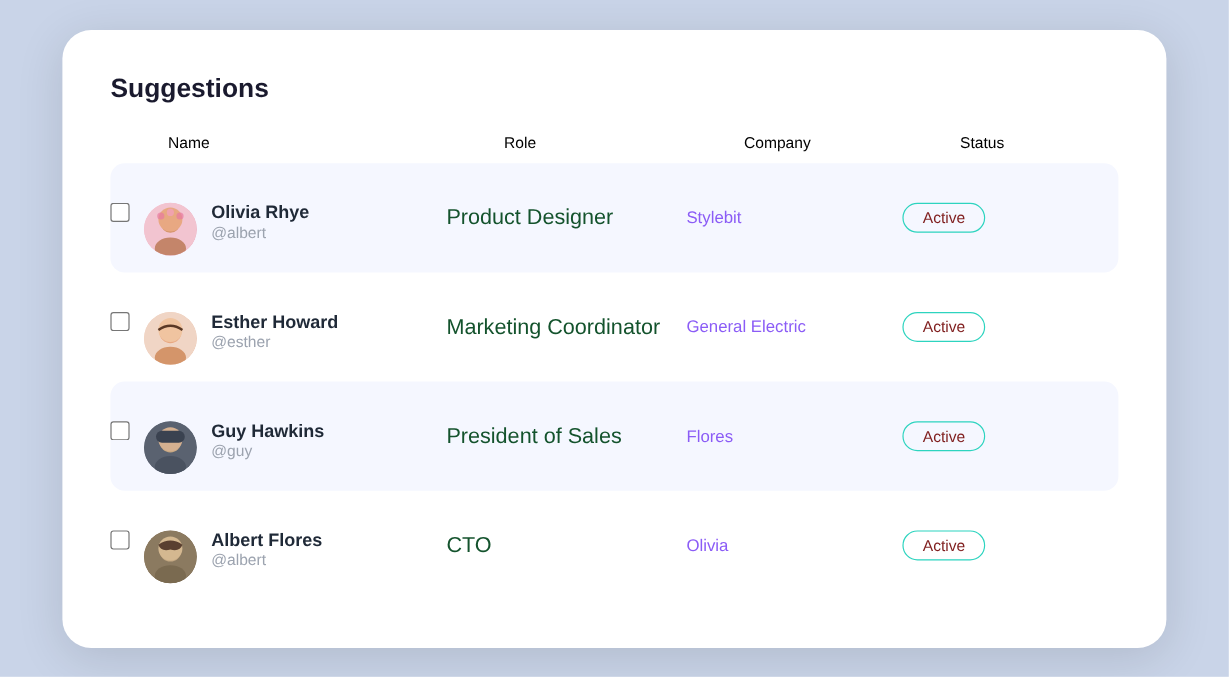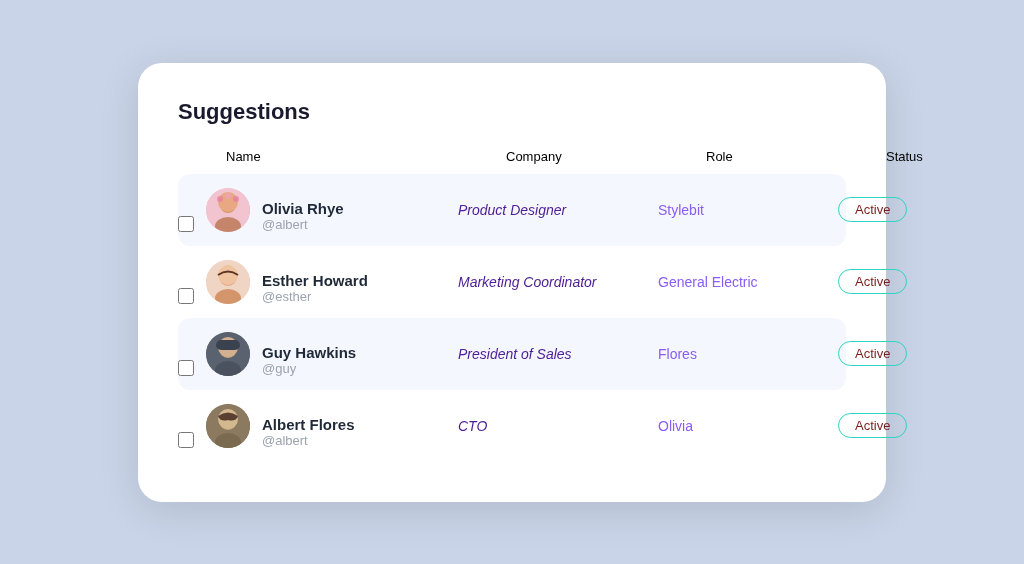--- a/index.html
+++ b/index.html
@@ -12,21 +12,21 @@
       width: 1024px;
       height: 564px;
       display: flex;
       align-items: center;
       justify-content: center;
       background: #c9d4e8;
       font-family: -apple-system, BlinkMacSystemFont, 'Segoe UI', sans-serif;
     }
 
     .card {
-      width: 748px;
+      width: 920px;
       background: #ffffff;
       border-radius: 24px;
       padding: 36px 40px 40px 40px;
       box-shadow: 0 8px 40px rgba(0,0,0,0.12);
     }
 
     .title {
       font-size: 22px;
       font-weight: 700;
       color: #1a1a2e;
@@ -55,22 +55,23 @@
       display: grid;
       grid-template-columns: 280px 200px 180px 120px;
       align-items: center;
       padding: 14px 16px 14px 0;
       border-radius: 12px;
       transition: background 0.15s;
     }
 
     .name-cell {
       display: flex;
-      align-items: flex-end;
+      align-items: flex-start;
       gap: 12px;
+      margin-top: 19px;
     }
 
     .checkbox {
       width: 16px;
       height: 16px;
       border: 1.5px solid #d1d5db;
       border-radius: 4px;
       flex-shrink: 0;
       cursor: pointer;
       background: white;
@@ -121,23 +122,22 @@
       font-weight: 600;
       color: #1f2937;
     }
 
     .handle-text {
       font-size: 13px;
       color: #9ca3af;
     }
 
     .role-cell {
-      font-size: 14px;
-      color: #4c1d95;
-      font-style: italic;
+      font-size: 18px;
+      color: #14532d;
     }
 
     .company-cell {
       font-size: 14px;
       color: #8b5cf6;
     }
 
     .status-cell {
       display: flex;
       align-items: center;
@@ -158,22 +158,22 @@
     }
   </style>
 </head>
 <body>
 
 <div class="card">
   <h2 class="title">Suggestions</h2>
 
   <div class="table-header">
     <span>Name</span>
+    <span>Role</span>
     <span>Company</span>
-    <span>Role</span>
     <span>Status</span>
   </div>
 
   <div class="table-body">
 
     <div class="table-row row-bg-light">
       <div class="name-cell">
         <input type="checkbox" class="checkbox" style="">
         <div class="avatar avatar-olivia">
           <svg viewBox="0 0 44 44" xmlns="http://www.w3.org/2000/svg">

